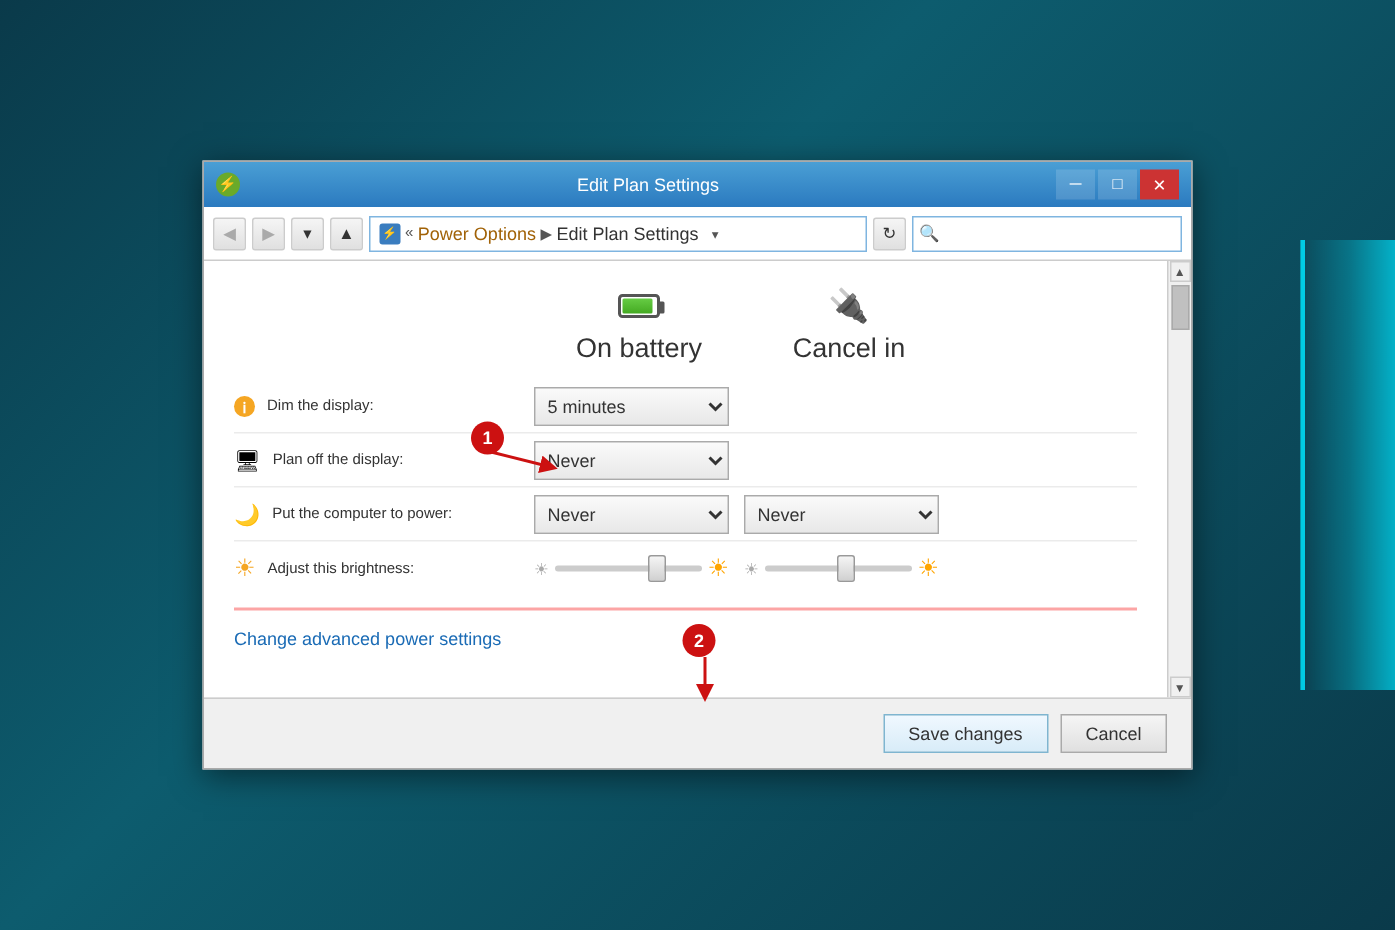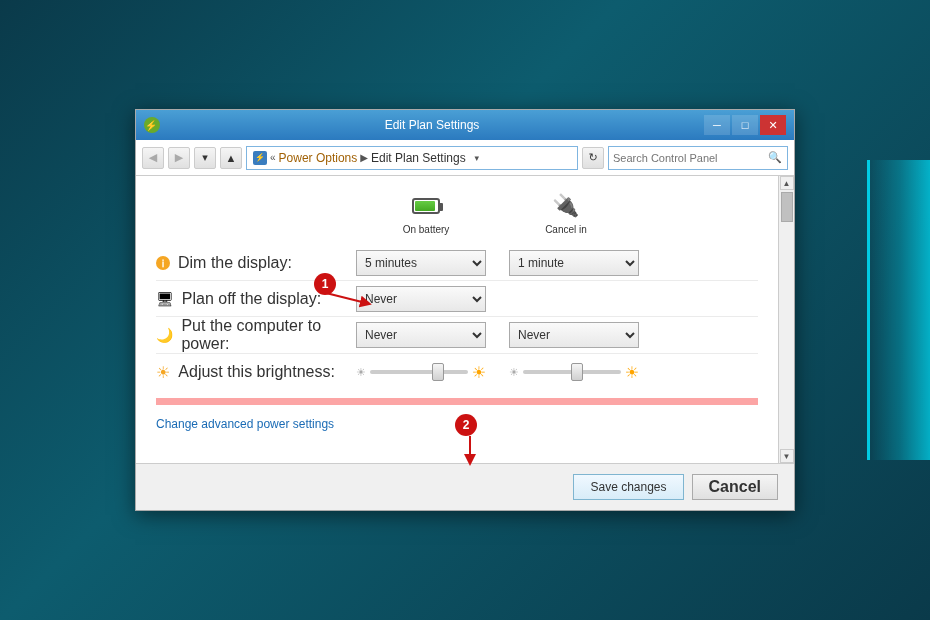--- a/index.html
+++ b/index.html
@@ -225,21 +225,21 @@
 
     .col-header {
       display: flex;
       flex-direction: column;
       align-items: center;
       gap: 4px;
       width: 140px;
     }
 
     .col-label {
-      font-size: 10px;
+      font-size: 18px;
       color: #333;
       font-weight: 500;
       text-align: right;
     }
 
     
     .settings-grid {
       display: flex;
       flex-direction: column;
       gap: 0;
@@ -255,28 +255,28 @@
     .setting-label-cell {
       display: flex;
       align-items: center;
       gap: 8px;
       width: 200px;
       flex-shrink: 0;
       padding-right: 8px;
     }
 
     .setting-label {
-      font-size: 16px;
+      font-size: 10px;
       color: #333;
     }
 
     .setting-controls {
       display: flex;
       align-items: center;
-      gap: 13px;
+      gap: 0;
       flex: 1;
     }
 
     .setting-select {
       width: 130px;
       height: 26px;
       border: 1px solid #aaa;
       background: linear-gradient(to bottom, #fafafa, #e8e8e8);
       font-size: 12px;
       padding: 0 4px;
@@ -315,21 +315,21 @@
       cursor: pointer;
     }
 
     .slider-thumb2 {
       left: 55%;
     }
 
     
     .links-section {
       padding: 12px 0;
-      border-top: 7px solid #fca5a5;
+      border-top: 2px solid #fca5a5;
       margin-top: 8px;
     }
 
     .links-section a {
       display: block;
       color: #1a6bb5;
       font-size: 12px;
       text-decoration: none;
       cursor: pointer;
       margin-bottom: 4px;
@@ -355,23 +355,22 @@
       color: #333;
       min-width: 90px;
     }
 
     .btn-secondary {
       height: 26px;
       padding: 0 16px;
       border: 1px solid #aaa;
       background: linear-gradient(to bottom, #f5f5f5, #e0e0e0);
       cursor: pointer;
-      font-size: 16px;
-      color: #333;
-      font-weight: bold;
+      font-size: 12px;
+      color: #333;
     }
 
     .scrollbar {
       width: 16px;
       background: #f0f0f0;
       border-left: 1px solid #ccc;
       display: flex;
       flex-direction: column;
       align-items: center;
     }
@@ -444,21 +443,20 @@
     <div class="breadcrumb-bar">
       <div class="breadcrumb-icon">⚡</div>
       <span style="color:#555;font-size:10px;">«</span>
       <a class="breadcrumb-link">Power Options</a>
       <span class="breadcrumb-sep">▶</span>
       <span style="color:#333;">Edit Plan Settings</span>
       <button class="breadcrumb-dropdown">▾</button>
     </div>
     <button class="refresh-btn">↻</button>
     <div class="search-box">
-      <input type="text" placeholder="Search Control Panel" style="">
       <button class="search-icon-btn">🔍</button>
     </div>
   </div>
 
   <div class="main-with-scroll">
     <div class="content-scroll-wrapper">
       <div class="main-content" style="position:relative;">
 
         <div class="column-headers">
           <div class="col-header">
@@ -484,28 +482,20 @@
             <div class="setting-label-cell">
               <div class="info-icon">ℹ</div>
               <span class="setting-label">Dim the display:</span>
             </div>
             <div class="setting-controls">
               <select class="setting-select">
                 <option>5 minutes</option>
                 <option>Never</option>
                 <option>1 minute</option>
                 <option>2 minutes</option>
-                <option>10 minutes</option>
-                <option>15 minutes</option>
-              </select>
-              <select class="setting-select">
-                <option>1 minute</option>
-                <option>Never</option>
-                <option>2 minutes</option>
-                <option>5 minutes</option>
                 <option>10 minutes</option>
                 <option>15 minutes</option>
               </select>
             </div>
           </div>
 
           <div class="setting-row" style="position:relative;">
             <div class="setting-label-cell">
               <div style="font-size:14px;">🖥</div>
               <span class="setting-label">Plan off the display:</span>

